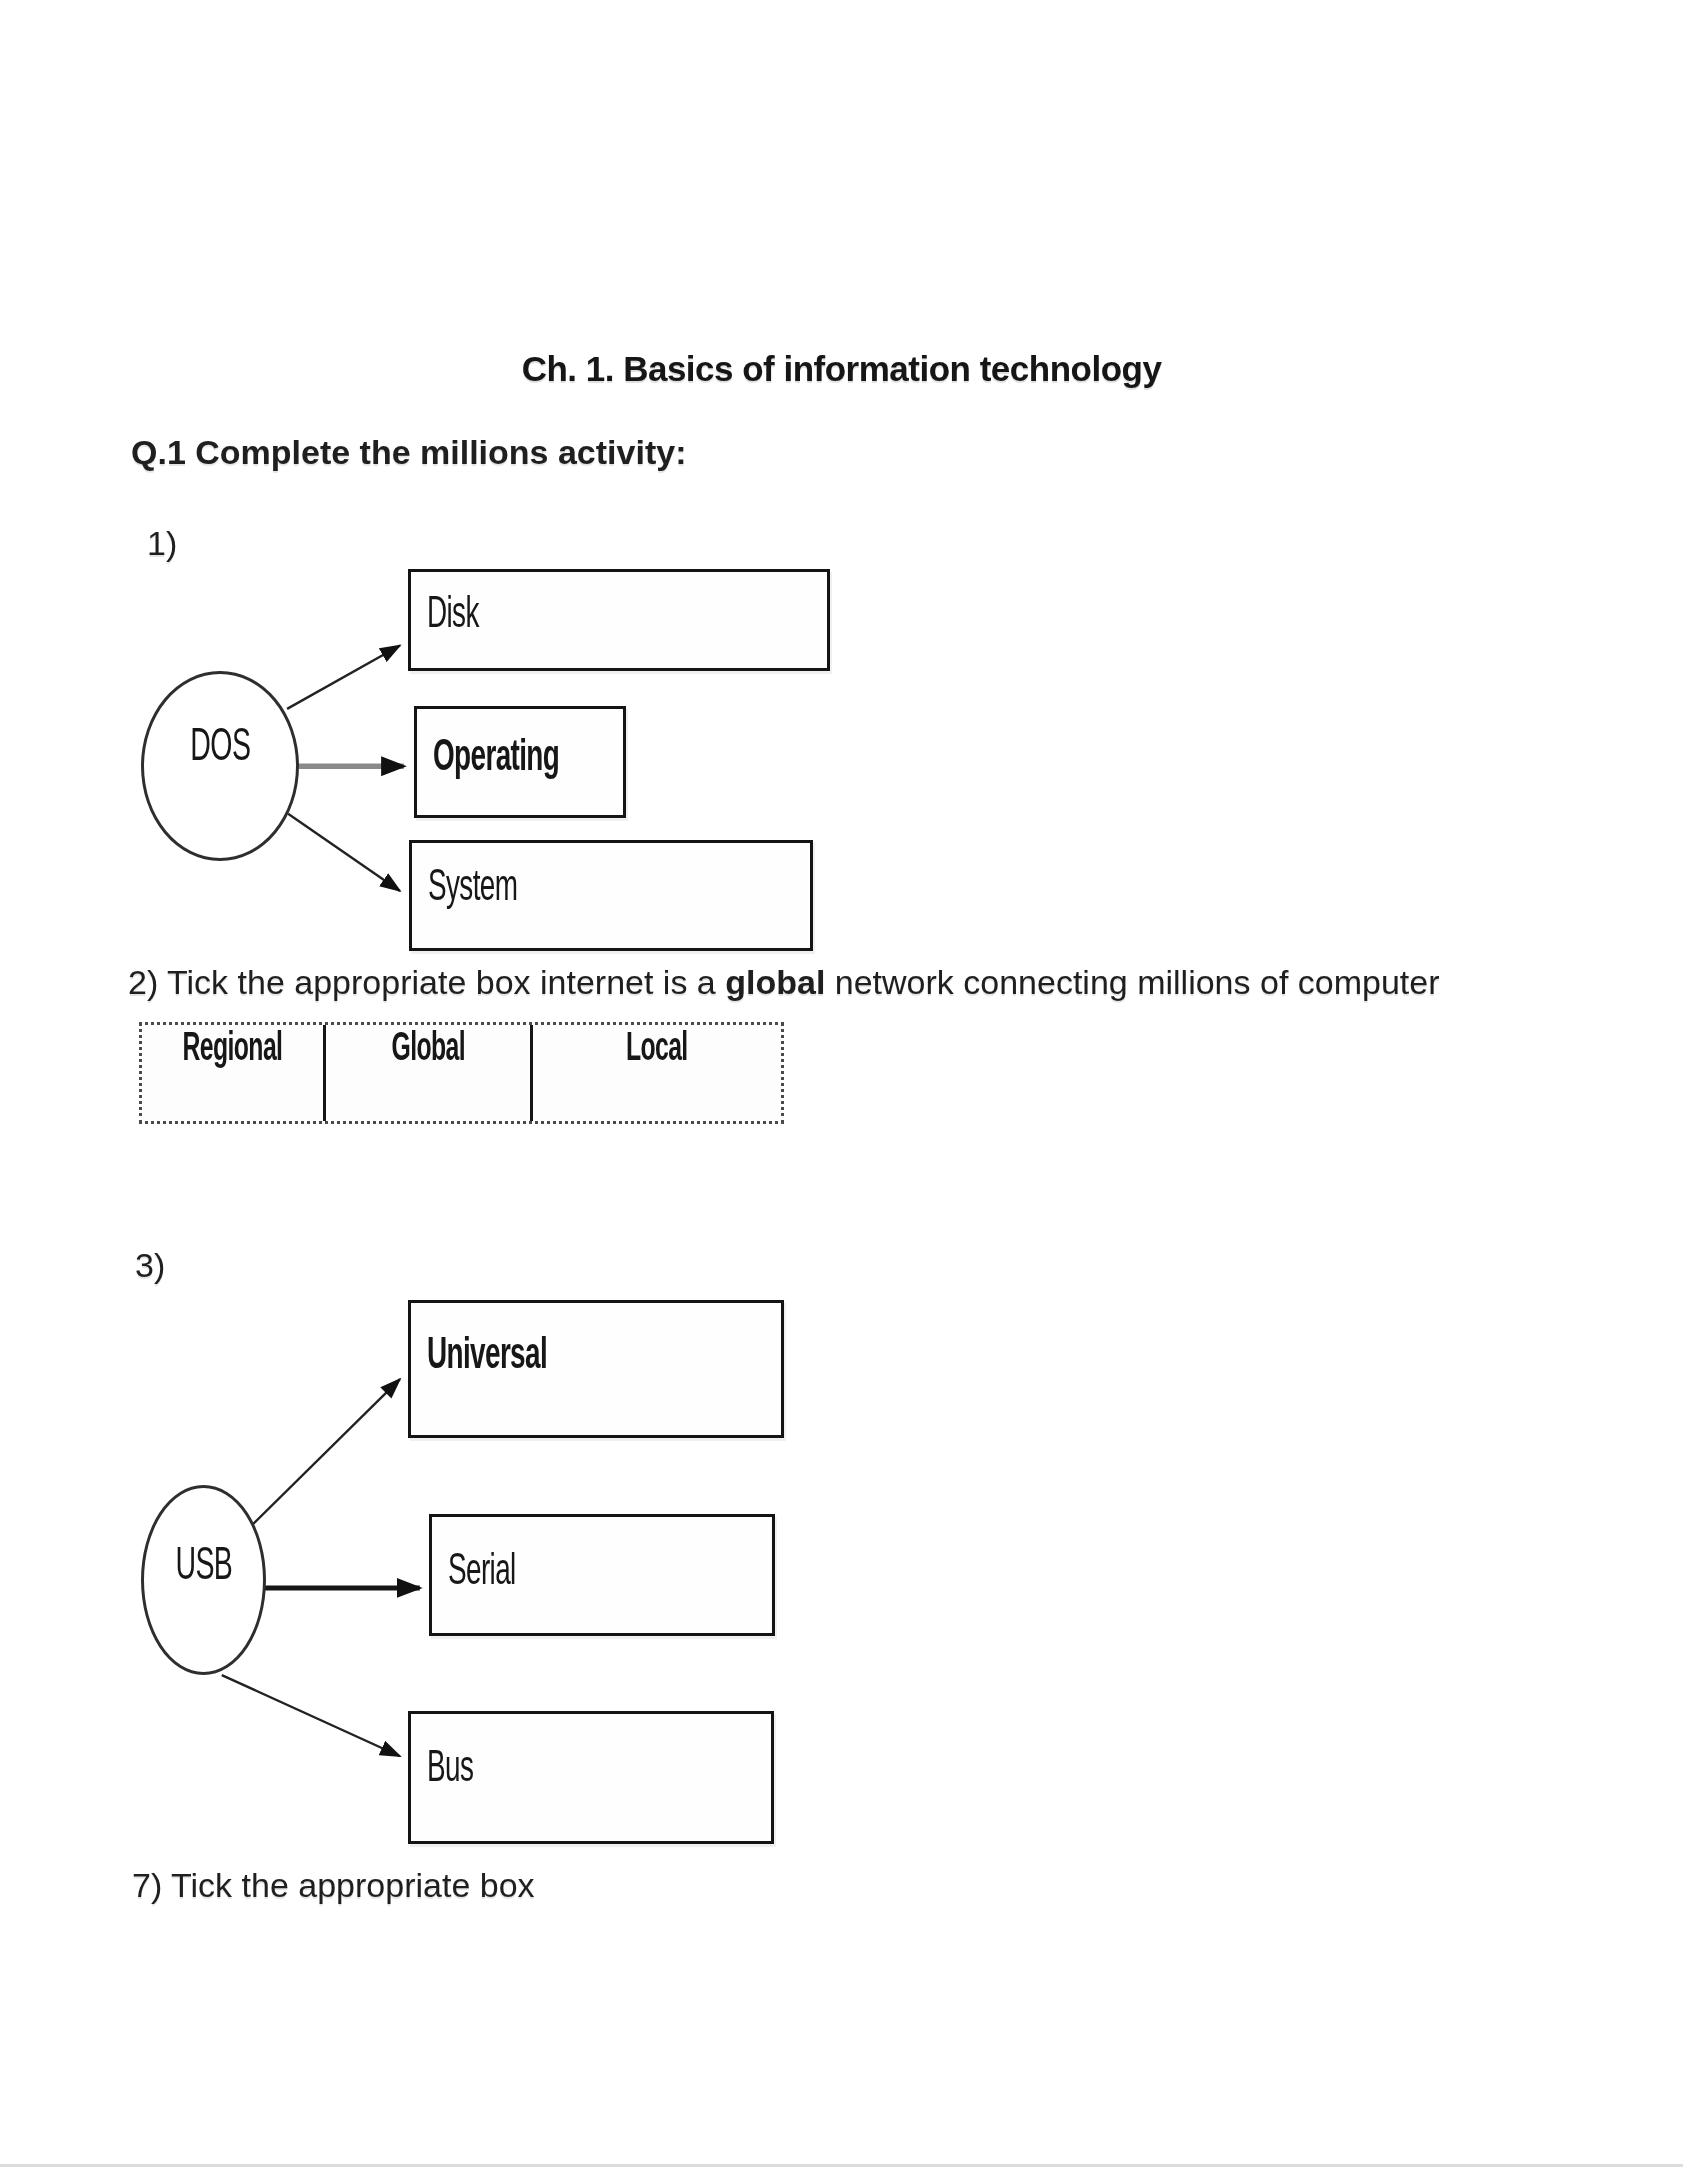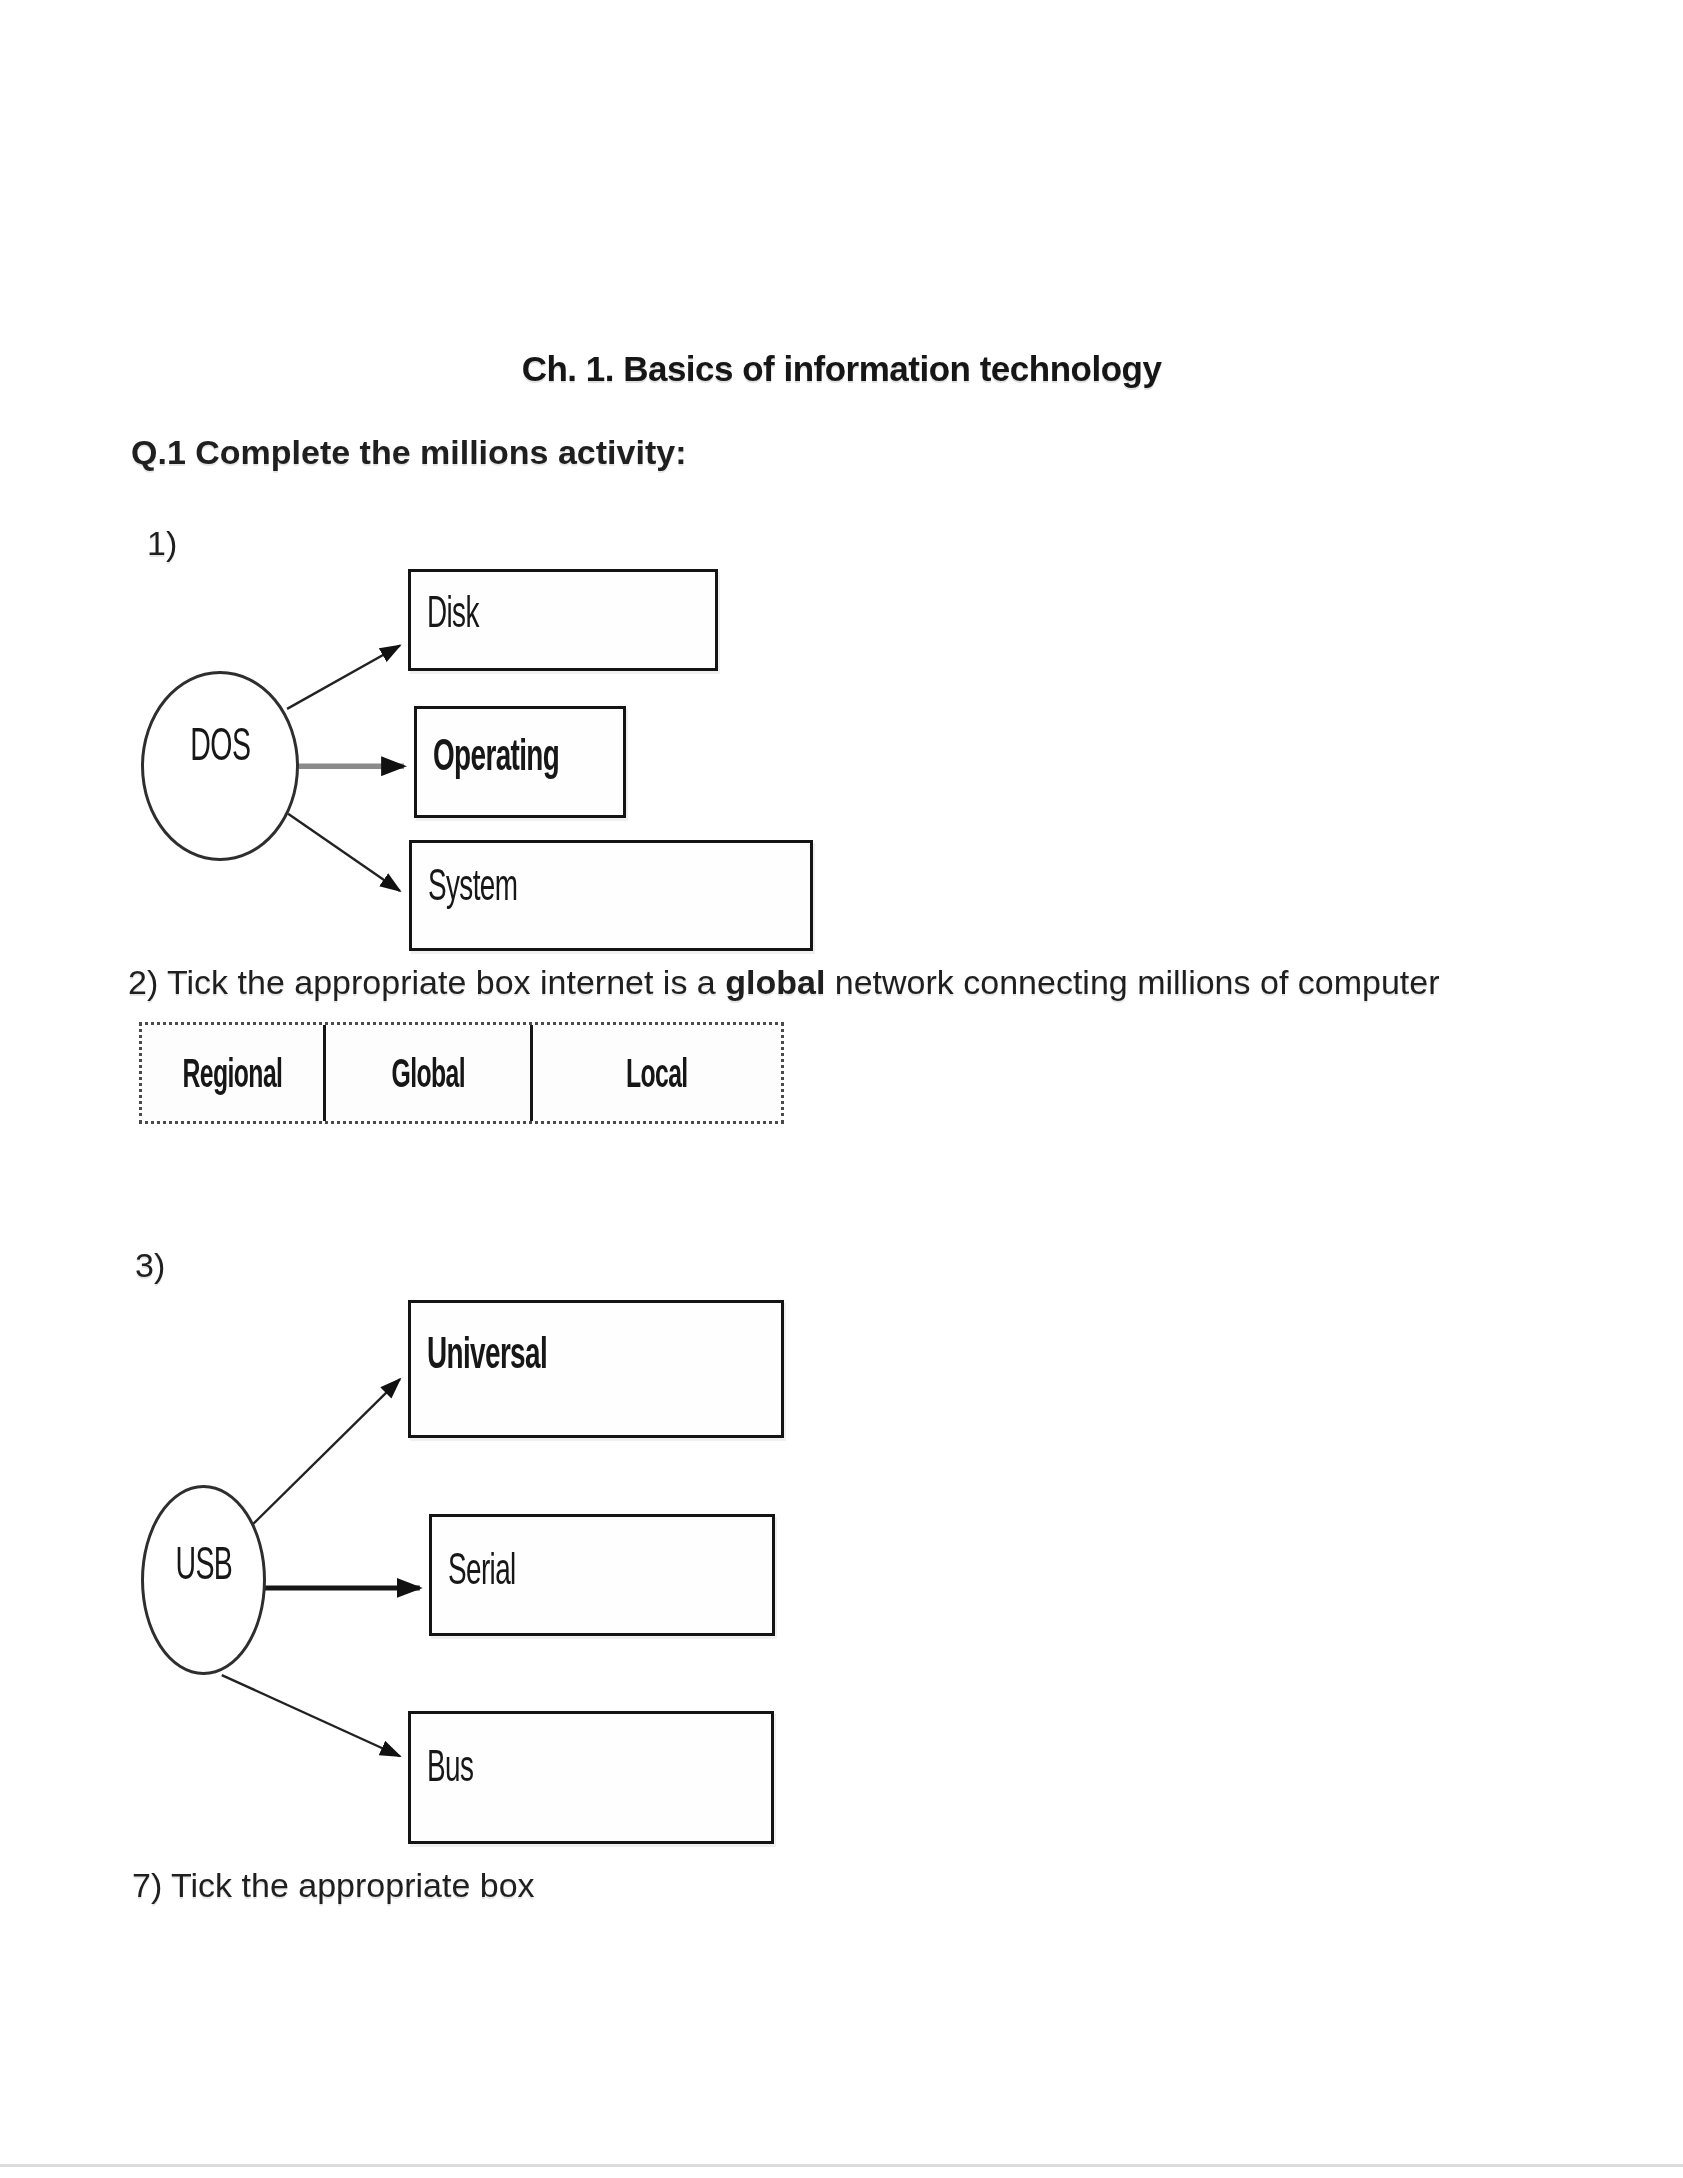--- a/index.html
+++ b/index.html
@@ -21,21 +21,21 @@
   .cond{display:inline-block;transform:scaleX(0.62);transform-origin:left top;
     font-size:45px;line-height:1.05;letter-spacing:-1px;color:#171717;white-space:nowrap;}
   .cond-b{font-weight:700;}
   
   .oval{position:absolute;border:3px solid #2e2e2e;border-radius:50%;box-sizing:border-box;
     background:#ffffff;display:flex;justify-content:center;}
   .oval .cond{transform-origin:center top;}
   
   .opt-table{position:absolute;display:flex;border:3px dotted #4a4a4a;box-sizing:border-box;
     background:#fdfdfd;}
-  .opt-cell{display:flex;align-items:center;justify-content:center;box-sizing:border-box;}
+  .opt-cell{display:flex;justify-content:center;box-sizing:border-box;}
   .opt-cell + .opt-cell{border-left:3px solid #161616;}
   .opt-cell .cond{transform-origin:center center;font-size:40px;}
   svg.connectors{position:absolute;left:0;top:0;pointer-events:none;}
   .scanline{position:absolute;left:0;top:2164px;width:100%;height:3px;background:#dcdcdc;}
 </style>
 </head>
 <body>
 
 <div id="page">
 
@@ -62,21 +62,21 @@
 
   <div class="abs body-text bold" style="left:131px;top:432px;font-size:34px;">Q.1 Complete the millions activity:</div>
 
   <div class="abs body-text" style="left:147px;top:523px;">1)</div>
 
   <div>
     <div class="oval" style="left:141px;top:671px;width:158px;height:190px;">
       <span class="cond" style="margin-top:46px;font-size:46px;">DOS</span>
     </div>
 
-    <div class="abox" style="left:408px;top:569px;width:310px;height:102px;">
+    <div class="abox" style="left:408px;top:569px;width:422px;height:102px;">
       <span class="lbl cond" style="top:16px;">Disk</span>
     </div>
 
     <div class="abox" style="left:414px;top:706px;width:212px;height:112px;">
       <span class="lbl cond cond-b" style="top:22px;">Operating</span>
     </div>
 
     <div class="abox" style="left:409px;top:840px;width:404px;height:111px;">
       <span class="lbl cond" style="top:18px;">System</span>
     </div>

